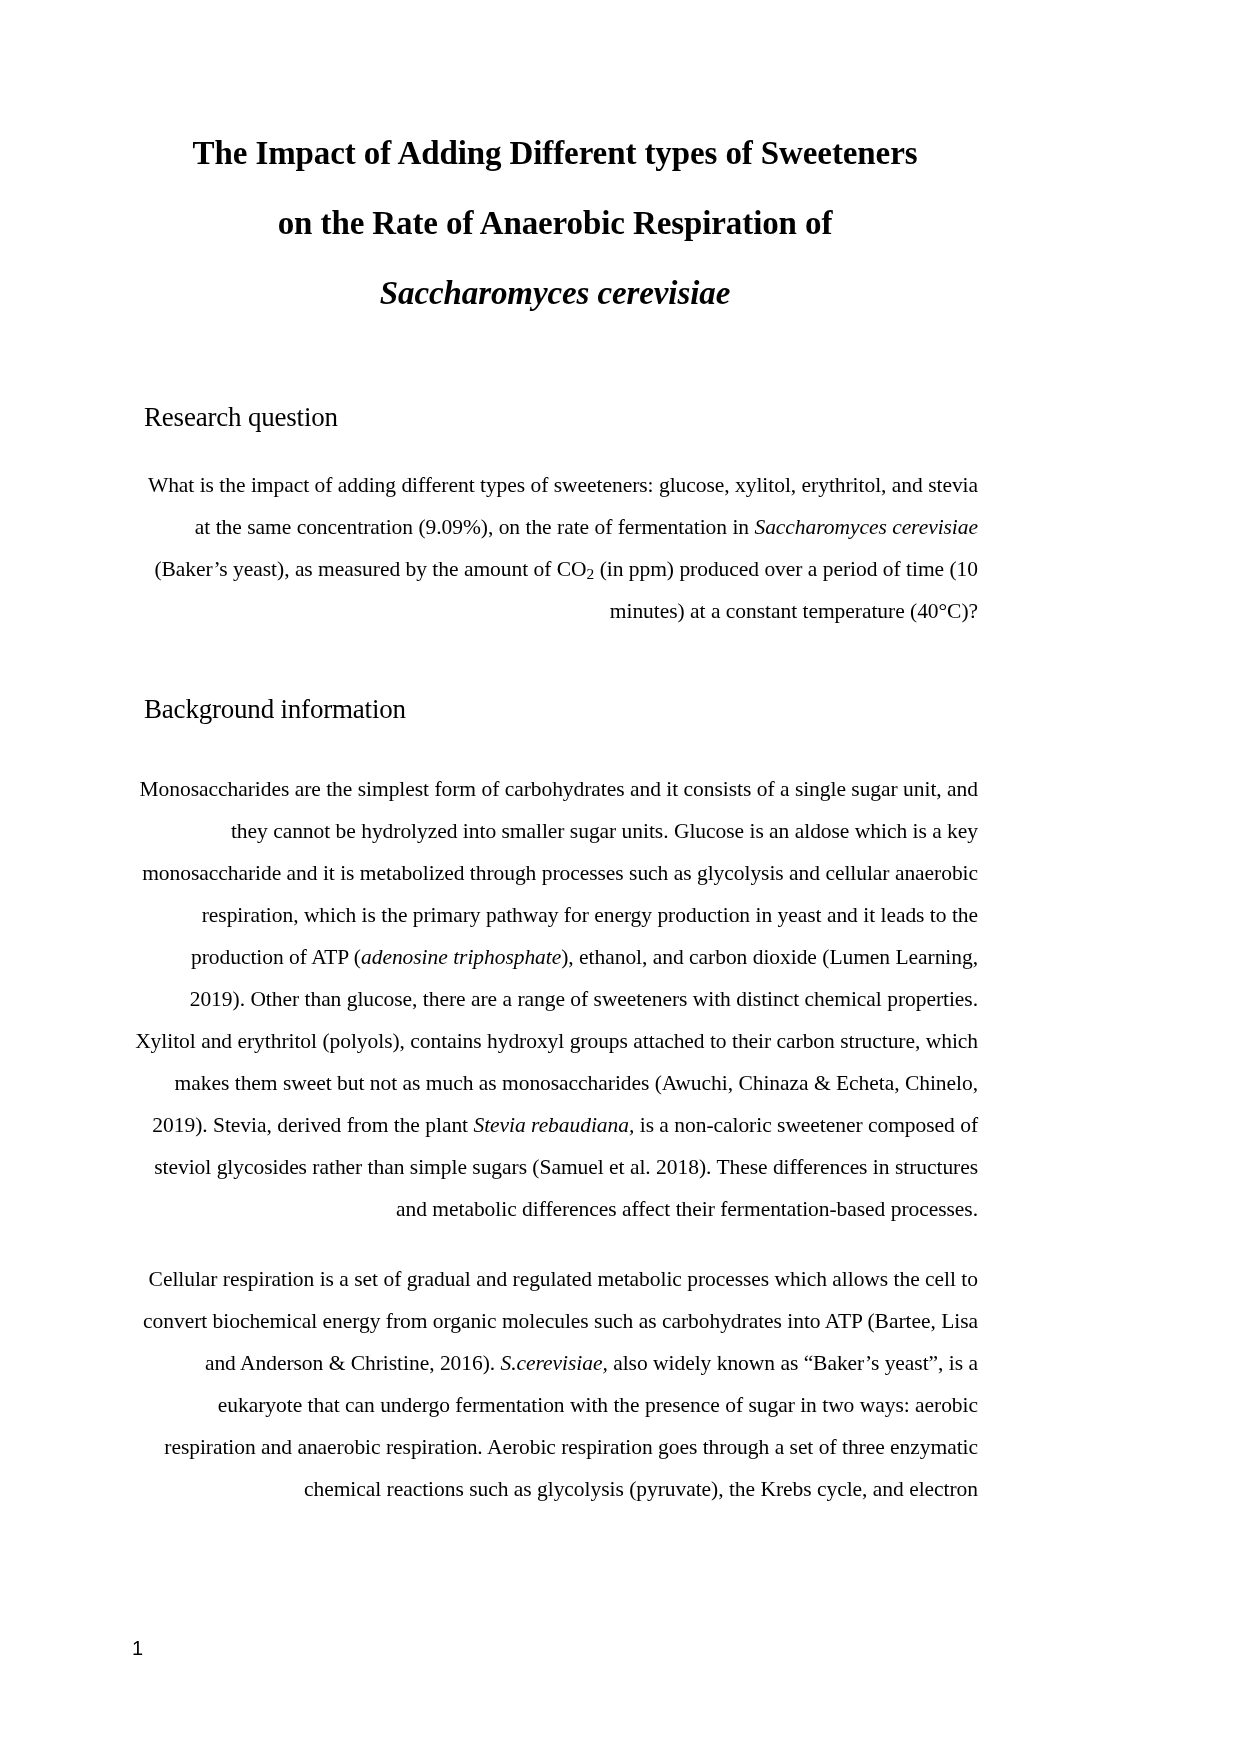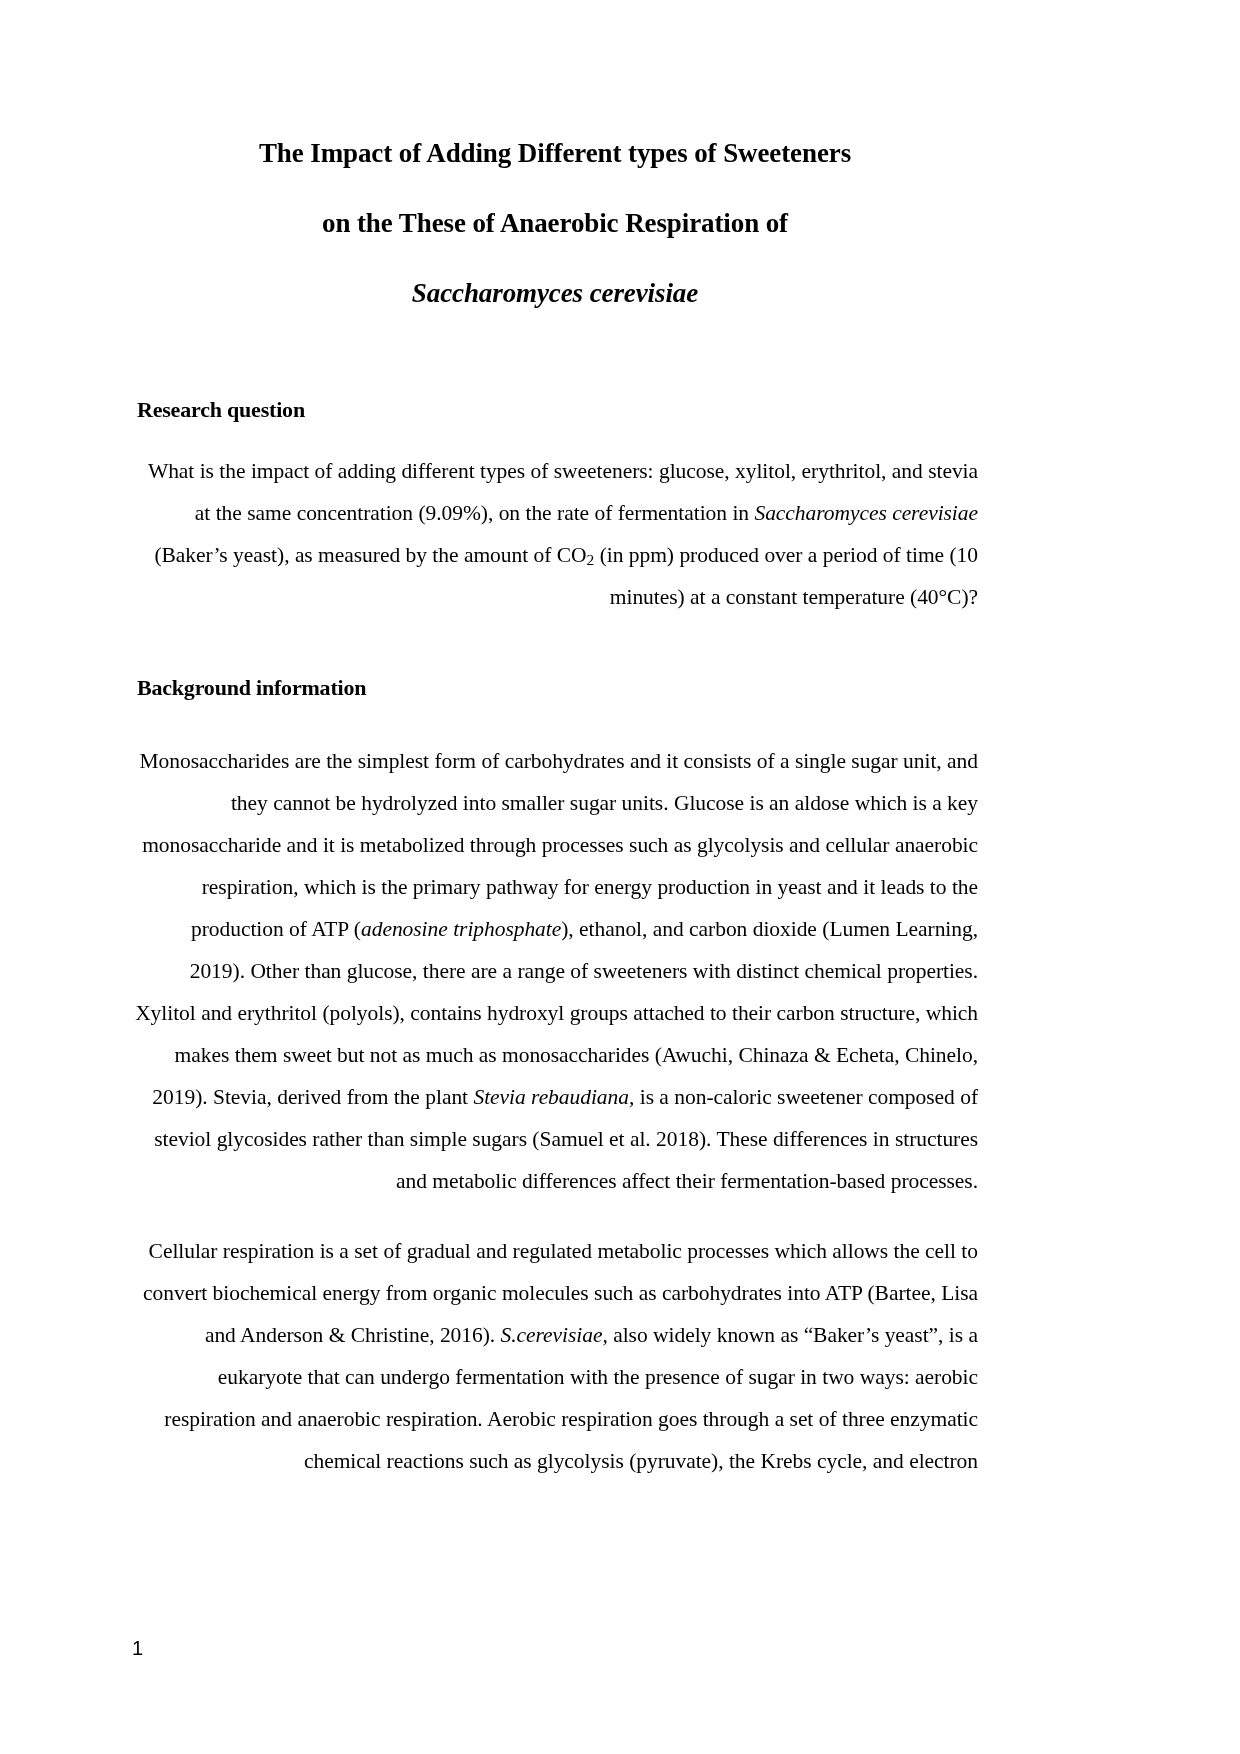--- a/index.html
+++ b/index.html
@@ -27,37 +27,37 @@
     left: 132px;
     top: 0;
     width: 846px;
   }
 
   
   .doc-title {
     margin: 0;
     padding-top: 118px;
     text-align: center;
-    font-size: 27px;
+    font-size: 33px;
     font-weight: bold;
     line-height: 70px;
     letter-spacing: -0.1px;
   }
   .doc-title .line {
     display: block;
   }
   .doc-title .species {
     font-style: italic;
   }
 
   
   h2.section-heading {
-    margin: 5px;
-    font-size: 22px;
-    font-weight: bold;
+    margin: 12px;
+    font-size: 27px;
+    font-weight: normal;
     line-height: 34px;
     letter-spacing: -0.2px;
   }
   .h-research {
     padding-top: 60px;
   }
   .h-background {
     padding-top: 48px;
   }
 
@@ -98,21 +98,21 @@
   }
 </style>
 </head>
 <body>
 
 <div class="page">
   <div class="content">
 
     <h1 class="doc-title">
       <span class="line">The Impact of Adding Different types of Sweeteners</span>
-      <span class="line">on the These of Anaerobic Respiration of</span>
+      <span class="line">on the Rate of Anaerobic Respiration of</span>
       <span class="line species">Saccharomyces cerevisiae</span>
     </h1>
 
     <h2 class="section-heading h-research">Research question</h2>
 
     <p class="body-text p-research"><span>What is the impact of adding different types of sweeteners: glucose, xylitol, erythritol, and stevia at the same concentration (9.09%), on the rate of fermentation in </span><i class="it">Saccharomyces cerevisiae</i><span> (Baker’s yeast), as measured by the amount of CO</span><sub class="sub">2</sub><span> (in ppm) produced over a period of time (10 minutes) at a constant temperature (40°C)?</span></p>
 
     <h2 class="section-heading h-background">Background information</h2>
 
     <p class="body-text p-bg-1"><span>Monosaccharides are the simplest form of carbohydrates and it consists of a single sugar unit, and they cannot be hydrolyzed into smaller sugar units. Glucose is an aldose which is a key monosaccharide and it is metabolized through processes such as glycolysis and cellular anaerobic respiration, which is the primary pathway for energy production in yeast and it leads to the production of ATP (</span><i class="it">adenosine triphosphate</i><span>), ethanol, and carbon dioxide (Lumen Learning, 2019). Other than glucose, there are a range of sweeteners with distinct chemical properties. Xylitol and erythritol (polyols), contains hydroxyl groups attached to their carbon structure, which makes them sweet but not as much as monosaccharides (Awuchi, Chinaza &amp; Echeta, Chinelo, 2019). Stevia, derived from the plant </span><i class="it">Stevia rebaudiana,</i><span> is a non-caloric sweetener composed of steviol glycosides rather than simple sugars (Samuel et al. 2018). These differences in structures and metabolic differences affect their fermentation-based processes.</span></p>

